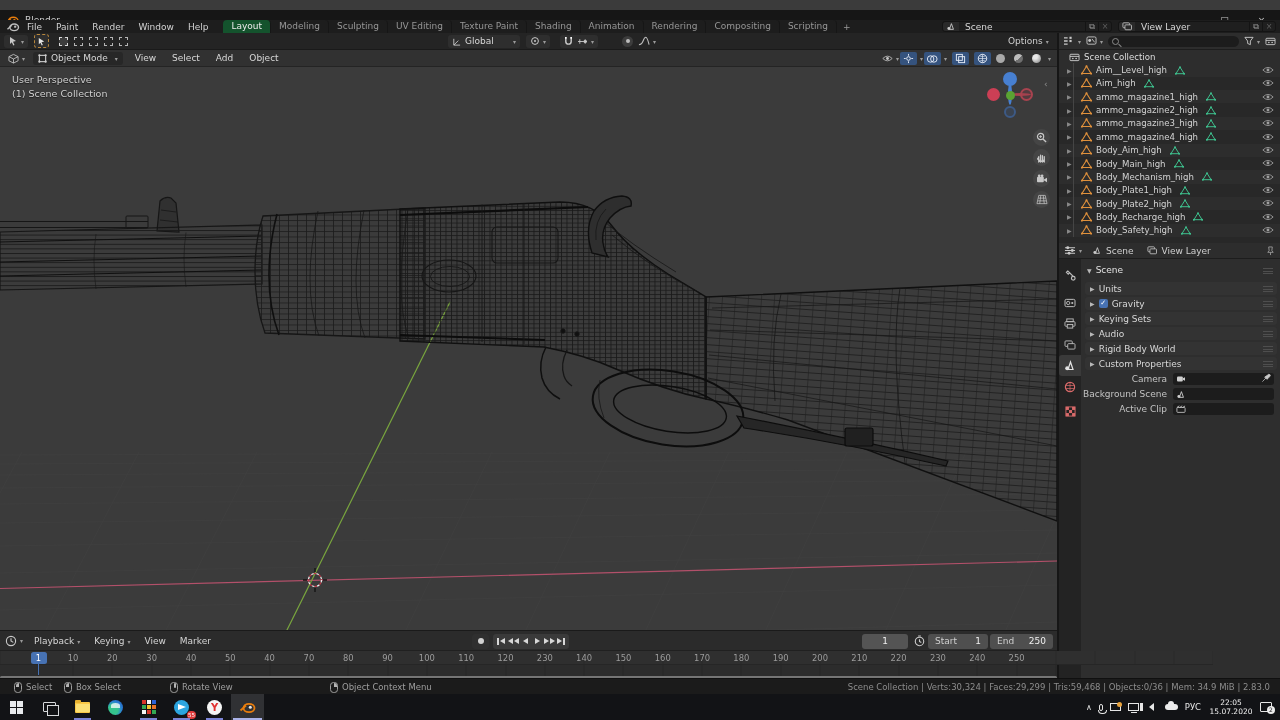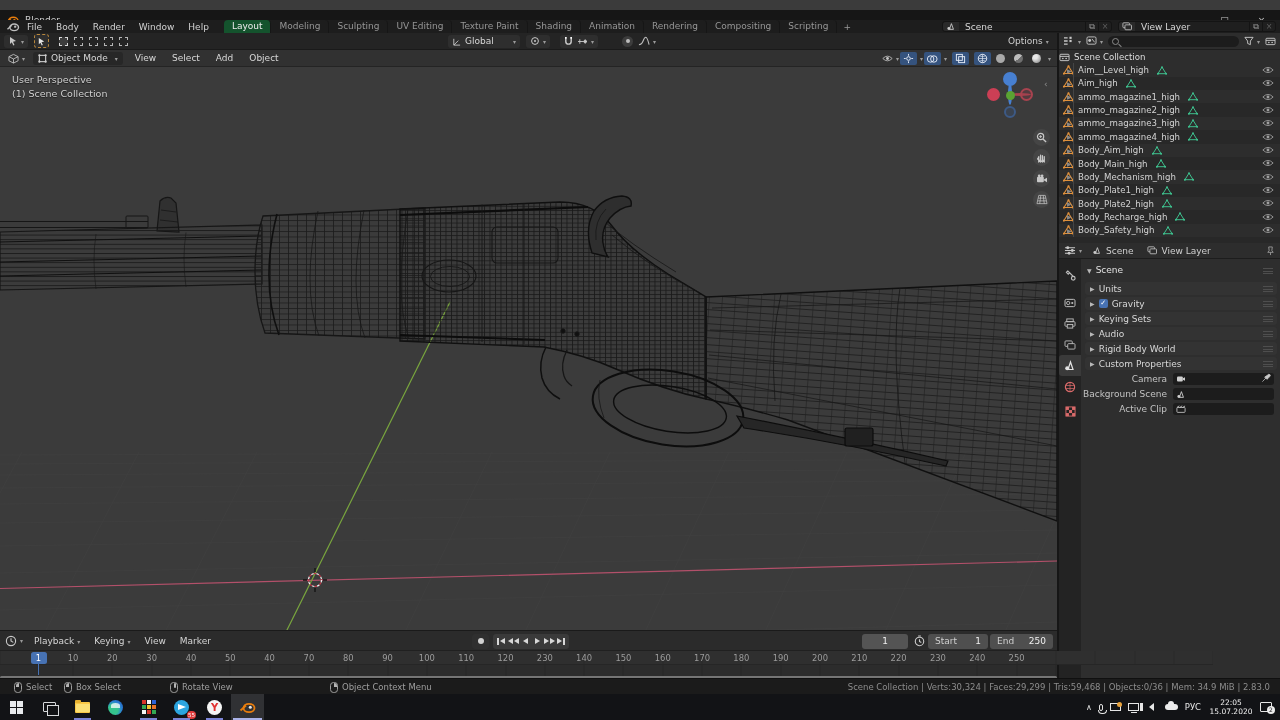--- a/index.html
+++ b/index.html
@@ -51,25 +51,25 @@
   .gball{position:absolute;border-radius:50%}
   .navbtn{position:absolute;left:1033px;width:17px;height:17px;border-radius:50%;background:rgba(255,255,255,.05);display:flex;align-items:center;justify-content:center}
   #sidebar-toggle{left:1044px;top:12px;color:#909090;font-size:9px}
 
   
   #outliner{left:1057px;top:33px;width:223px;height:210px;background:#282828;border-left:2px solid #161616}
   #outheader{height:17px;background:#2d2d2d;border-bottom:1px solid #1d1d1d;display:flex;align-items:center;padding:0 4px}
   #outsearch{flex:1;height:11px;background:#1c1c1c;border-radius:6px;margin:0 5px;display:flex;align-items:center;padding:0 4px;color:#777}
   .srchglyph{width:7px;height:7px;border:1px solid #8a8a8a;border-radius:50%;position:relative}
   .srchglyph::after{content:"";position:absolute;left:5px;top:6px;width:4px;height:1px;background:#8a8a8a;transform:rotate(45deg)}
-  #outrows .row{height:13.37px;display:flex;align-items:center;padding-left:4px;position:relative}
+  #outrows .row{height:13.37px;display:flex;align-items:center;padding-left:22px;position:relative}
   #outrows .row:nth-child(odd){background:#2d2d2d}
   #outrows .row .nm{color:#d3d3d3;font-size:8.6px;margin-left:4px;white-space:nowrap}
   #outrows .eye{position:absolute;right:6px;top:2.5px}
-  #rootrow{height:13.37px;display:flex;align-items:center;background:#2d2d2d}
+  #rootrow{height:13.37px;display:flex;align-items:center;padding-left:10px;background:#2d2d2d}
   #rootrow .nm{margin-left:4px;color:#dedede;font-size:8.6px}
   .treeline{position:absolute;left:14px;top:0;bottom:0;width:1px;background:#454545}
   .meshic{color:#e0913c}
   .dataic{color:#3ec28f;margin-left:8px}
 
   
   #props{left:1057px;top:243px;width:223px;height:435px;background:#2e2e2e;border-left:2px solid #161616}
   #propheader{height:16px;background:#2d2d2d;border-bottom:1px solid #1d1d1d;display:flex;align-items:center;padding:0 5px;color:#d0d0d0}
   #proptabs{position:absolute;left:0;top:16px;width:22px;bottom:0;background:#232323}
   .ptab{width:22px;height:21px;display:flex;align-items:center;justify-content:center}
@@ -172,21 +172,21 @@
 
   <div class="ab" id="menubar">
     <svg width="14" height="11" viewBox="0 0 16 14" style="margin-left:6px">
       <ellipse cx="9.5" cy="8" rx="5.5" ry="4.2" fill="none" stroke="#bdbdbd" stroke-width="1.8"></ellipse>
       <circle cx="10.8" cy="7.2" r="1.5" fill="#bdbdbd"></circle>
       <path d="M1,10.5 L6.5,5.5" stroke="#bdbdbd" stroke-width="1.8"></path>
     </svg>
     <div class="flex">
 
     <span class="menu">File</span>
-        <span class="menu">Body</span>
+        <span class="menu">Paint</span>
         <span class="menu">Render</span>
         <span class="menu">Window</span>
         <span class="menu">Help</span>
       </div>
     <div id="wstabs">
 
     <span class="tab" data-active="true"><i style="font-style:normal">Layout</i></span>
         <span class="tab"><i style="font-style:normal">Modeling</i></span>
         <span class="tab"><i style="font-style:normal">Sculp­ting</i></span>
         <span class="tab"><i style="font-style:normal">UV Editing</i></span>

